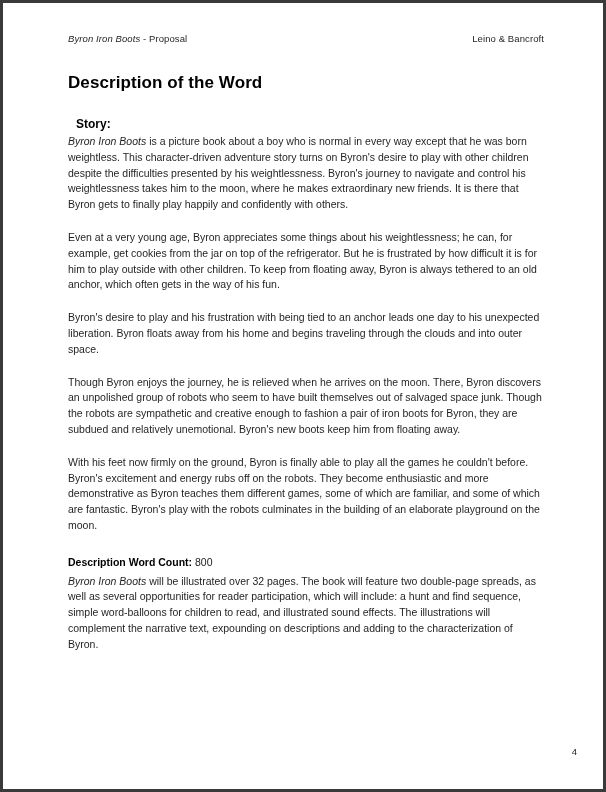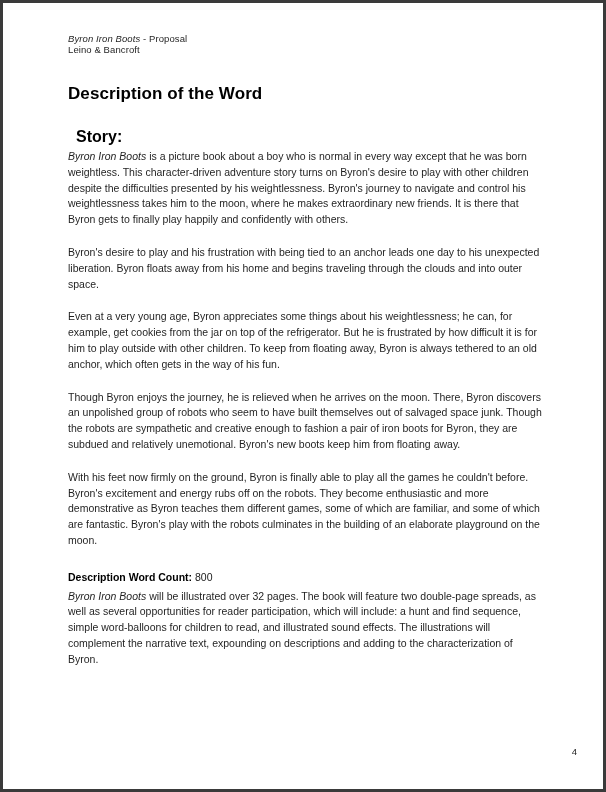--- a/index.html
+++ b/index.html
@@ -26,41 +26,40 @@
   }
 
   
   .running-header {
     display: flex;
     justify-content: space-between;
     align-items: baseline;
     font-size: 9.5px;
     color: #262626;
     letter-spacing: 0.01em;
-    flex-direction: column;
   }
   .running-header .left-part { white-space: pre; }
   .running-header .book-title {
     font-style: italic;
   }
   .running-header .right-part {
     font-size: 9.5px;
   }
 
   
   .doc-title {
     font-size: 17px;
     font-weight: bold;
     margin: 29px 0 0 0;
     letter-spacing: 0.005em;
     color: #000;
   }
 
   .sub-heading {
-    font-size: 16px;
+    font-size: 12px;
     font-weight: bold;
     margin: 24px 0 0 0;
     color: #000;
     padding-left: 8px;
   }
 
   
   p.body {
     font-size: 10.5px;
     line-height: 15.8px;
@@ -99,23 +98,23 @@
       <div class="left-part"><span class="book-title">Byron Iron Boots</span><span> - Proposal</span></div>
       <div class="right-part">Leino &amp; Bancroft</div>
     </div>
 
     <h1 class="doc-title">Description of the Word</h1>
 
     <h2 class="sub-heading">Story:</h2>
 
     <p class="body first-para"><span class="italic-title">Byron Iron Boots</span><span> is a picture book about a boy who is normal in every way except that he was born weightless. This character-driven adventure story turns on Byron's desire to play with other children despite the difficulties presented by his weightlessness. Byron's journey to navigate and control his weightlessness takes him to the moon, where he makes extraordinary new friends. It is there that Byron gets to finally play happily and confidently with others.</span></p>
 
+    <p class="body">Even at a very young age, Byron appreciates some things about his weightlessness; he can, for example, get cookies from the jar on top of the refrigerator. But he is frustrated by how difficult it is for him to play outside with other children. To keep from floating away, Byron is always tethered to an old anchor, which often gets in the way of his fun.</p>
+
     <p class="body">Byron's desire to play and his frustration with being tied to an anchor leads one day to his unexpected liberation. Byron floats away from his home and begins traveling through the clouds and into outer space.</p>
-
-    <p class="body">Even at a very young age, Byron appreciates some things about his weightlessness; he can, for example, get cookies from the jar on top of the refrigerator. But he is frustrated by how difficult it is for him to play outside with other children. To keep from floating away, Byron is always tethered to an old anchor, which often gets in the way of his fun.</p>
 
     <p class="body">Though Byron enjoys the journey, he is relieved when he arrives on the moon. There, Byron discovers an unpolished group of robots who seem to have built themselves out of salvaged space junk. Though the robots are sympathetic and creative enough to fashion a pair of iron boots for Byron, they are subdued and relatively unemotional. Byron's new boots keep him from floating away.</p>
 
     <p class="body">With his feet now firmly on the ground, Byron is finally able to play all the games he couldn't before. Byron's excitement and energy rubs off on the robots. They become enthusiastic and more demonstrative as Byron teaches them different games, some of which are familiar, and some of which are fantastic. Byron's play with the robots culminates in the building of an elaborate playground on the moon.</p>
 
 
     <p class="labelled-line"><span class="label">Description Word Count:</span><span class="value"> 800</span></p>
 
 
     <p class="body first-para"><span class="italic-title">Byron Iron Boots</span><span> will be illustrated over 32 pages. The book will feature two double-page spreads, as well as several opportunities for reader participation, which will include: a hunt and find sequence, simple word-balloons for children to read, and illustrated sound effects. The illustrations will complement the narrative text, expounding on descriptions and adding to the characterization of Byron.</span></p>

